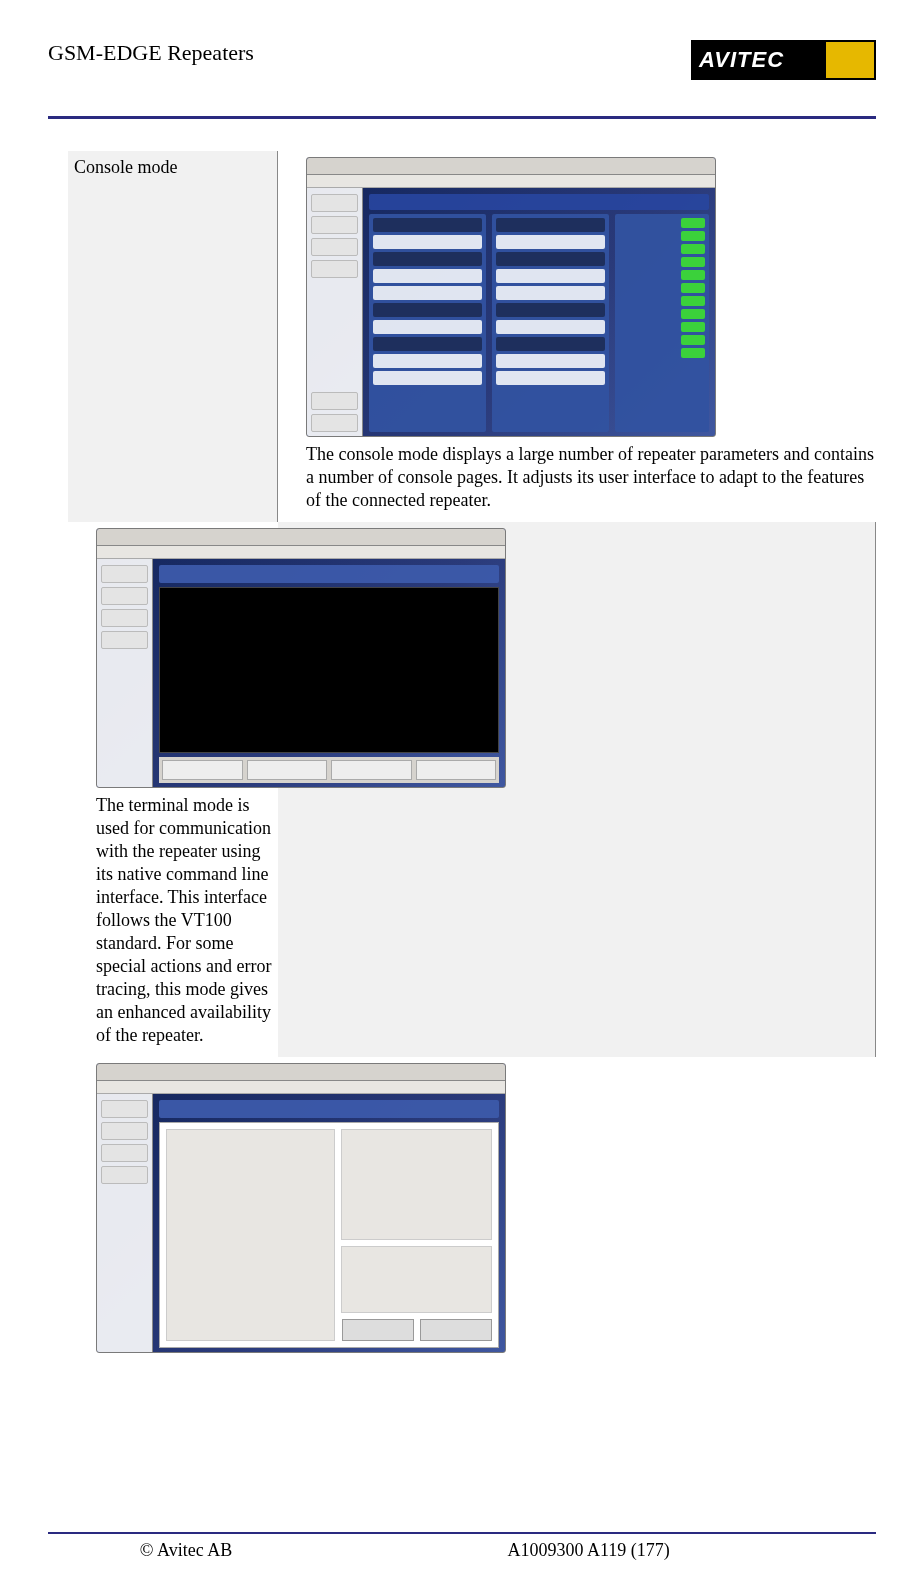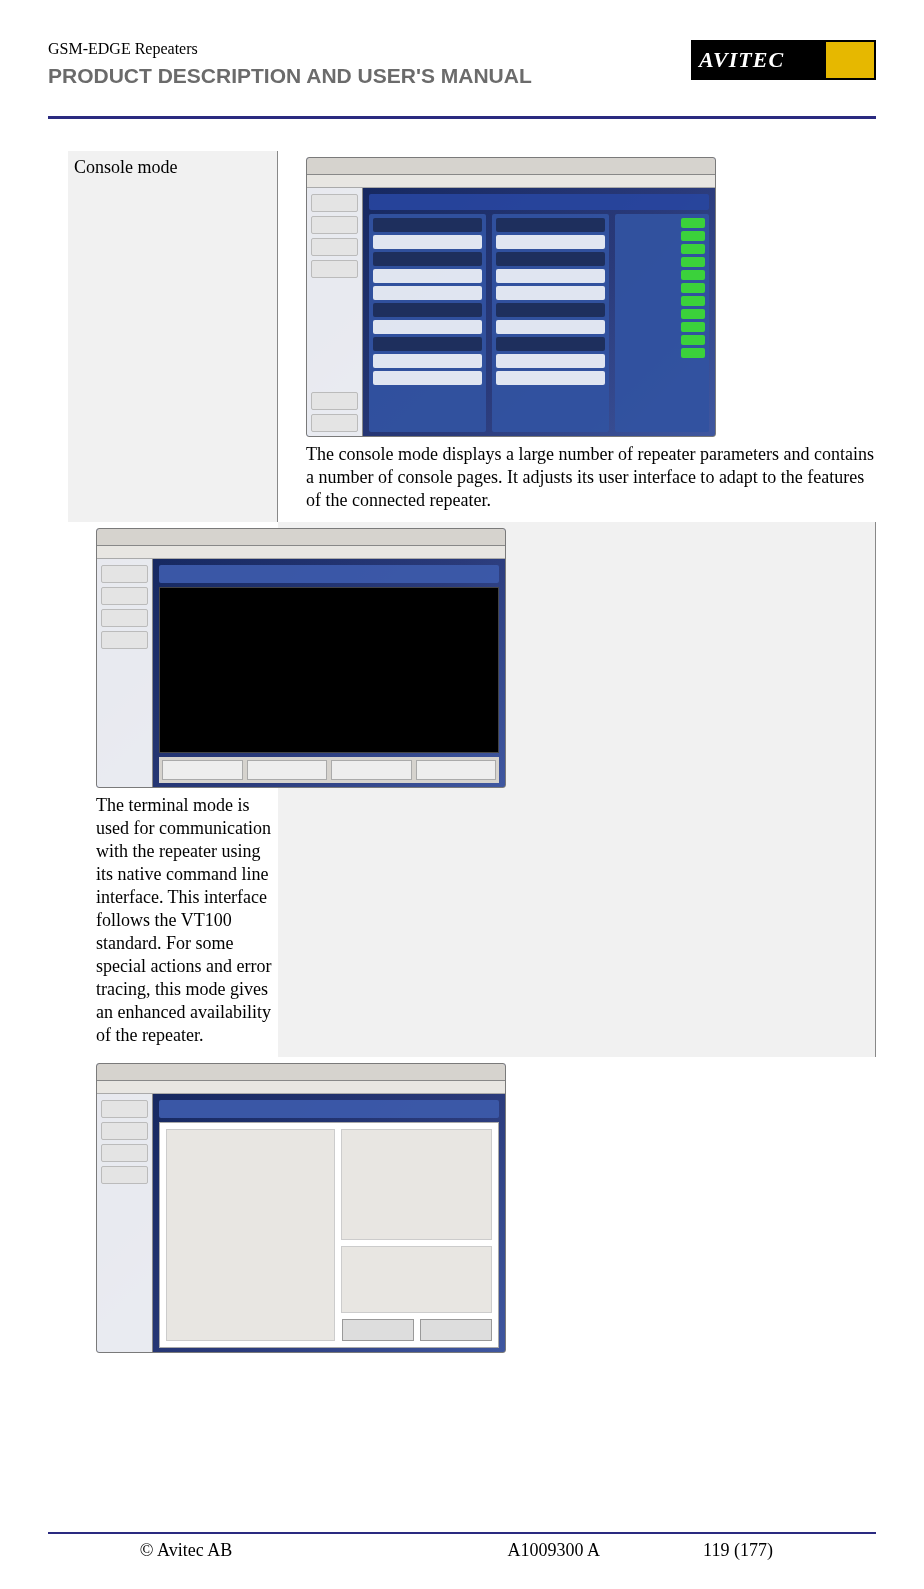--- a/index.html
+++ b/index.html
@@ -16,21 +16,21 @@
   .page {
     padding: 40px 48px 0 48px;
     box-sizing: border-box;
     min-height: 1540px;
   }
   .header {
     position: relative;
     height: 70px;
   }
   .header-top {
-    font-size: 16px;
+    font-size: 22px;
     color: #000;
   }
   .header-sub {
     font-family: Arial, Helvetica, sans-serif;
     font-weight: bold;
     font-size: 21px;
     color: #6b6b6b;
     margin-top: 6px;
   }
   .logo {
@@ -42,21 +42,21 @@
     border: 2px solid #000;
     background: #fff;
     display: flex;
     align-items: center;
     box-sizing: border-box;
   }
   .logo-text {
     flex: 1;
     background: #000;
     color: #fff;
-    font-family: Liberation Serif, serif;
+    font-family: Liberation Sans, sans-serif;
     font-style: italic;
     font-weight: 900;
     font-size: 22px;
     letter-spacing: 1px;
     height: 100%;
     display: flex;
     align-items: center;
     padding-left: 6px;
     box-sizing: border-box;
   }
@@ -234,29 +234,28 @@
     height: 2px;
     background: #2a2a80;
     margin-bottom: 6px;
   }
   .footer-row {
     display: flex;
     font-size: 18px;
   }
   .footer-row .l { flex:1; text-align:center;}
   .footer-row .c { flex:1; text-align:right;}
-  .footer-row .r { flex:1; text-align:center;}
+  .footer-row .r { flex:1; text-align:left;}
 </style>
 </head>
 <body>
 
 <div class="page">
   <div class="header">
     <div class="header-top">GSM-EDGE Repeaters</div>
-    <div class="header-sub">PRODUCT DESCRIPTION AND USER'S MANUAL</div>
     <div class="logo">
       <div class="logo-text">AVITEC</div>
       <div class="logo-sun"></div>
     </div>
   </div>
   <div class="hr1"></div>
 
   <div class="content-table">
 
     <div class="left-col">Console mode</div>

